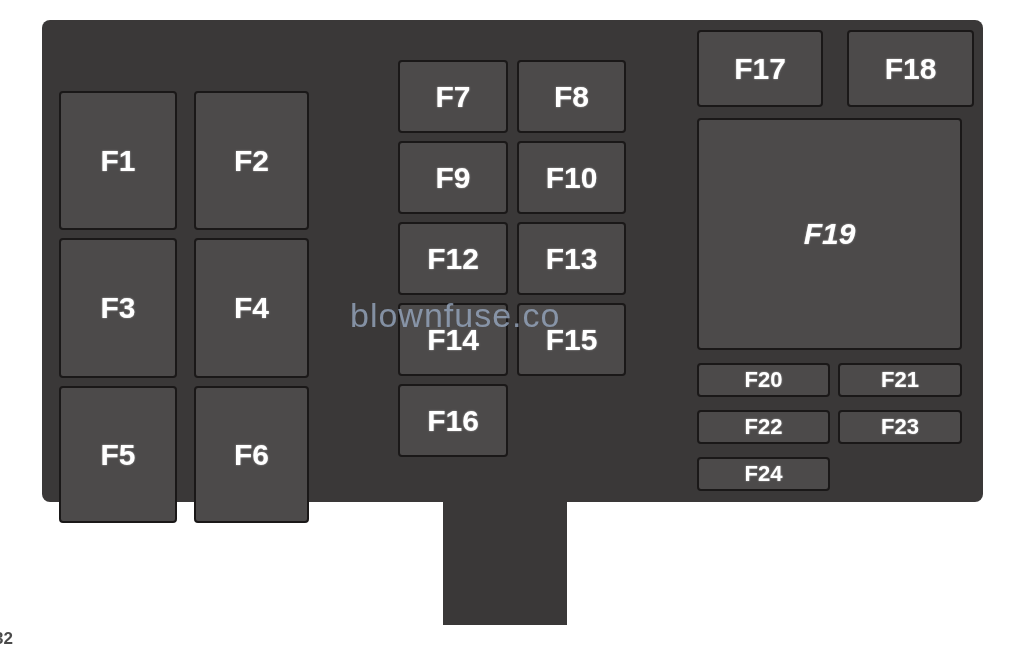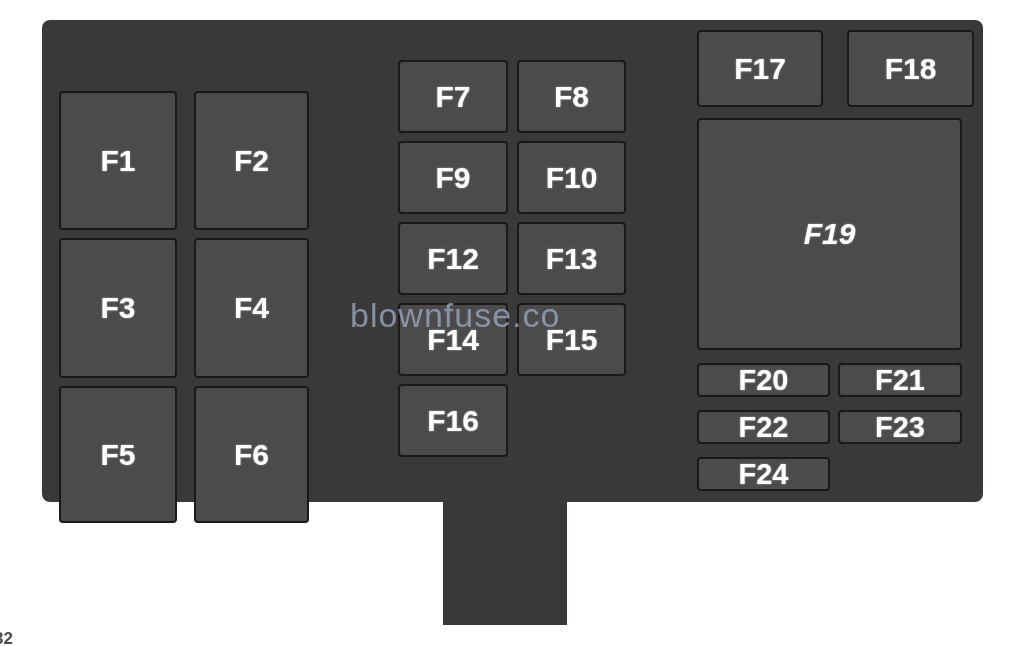--- a/index.html
+++ b/index.html
@@ -68,21 +68,21 @@
   }
   .fuse-label{
     color:var(--label);
     font-weight:bold;
     font-size:30px;
     line-height:1;
     letter-spacing:0px;
     text-shadow:0 0 2px rgba(255,255,255,0.55);
     white-space:nowrap;
   }
-  .group-right-bottom .fuse-label{font-size:29px;}
+  .group-right-bottom .fuse-label{font-size:22px;}
   .watermark{
     position:absolute;left:308px;top:276px;
     font-size:34px;
     font-weight:normal;
     letter-spacing:1px;
     color:var(--watermark);
     pointer-events:none;
     white-space:nowrap;
   }
   .page-number{

